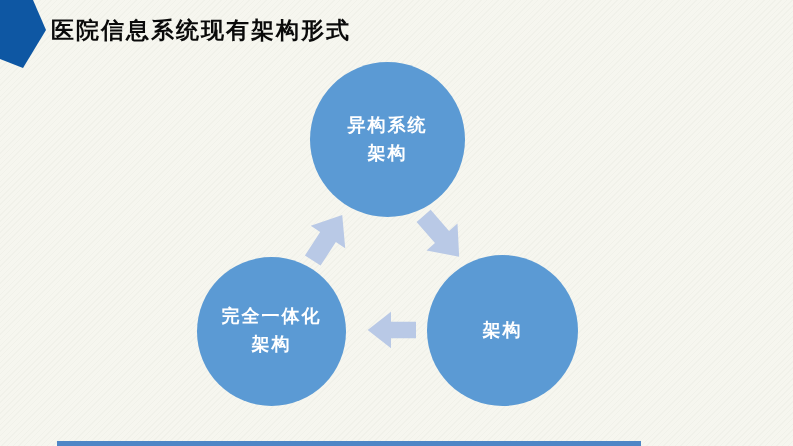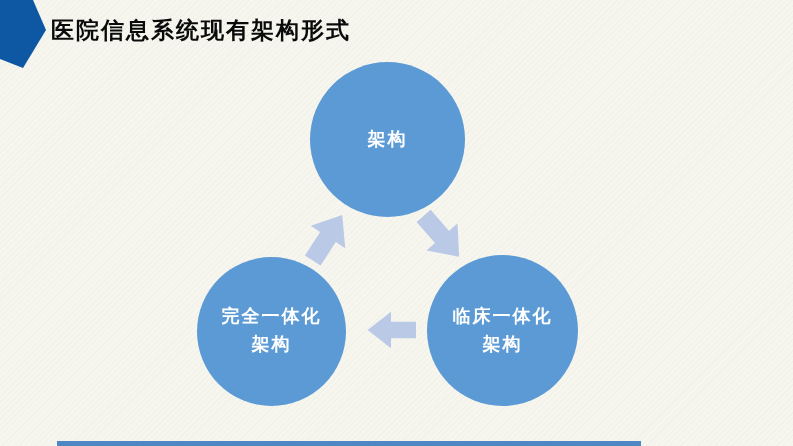--- a/index.html
+++ b/index.html
@@ -81,30 +81,30 @@
 
   <div class="header-accent">
     <svg viewBox="0 0 47 69" preserveAspectRatio="none">
       <polygon points="0,0 33,0 46,30 23,68 0,59" fill="#0e57a3"></polygon>
     </svg>
   </div>
 
   <div class="slide-title">医院信息系统现有架构形式</div>
 
   <div class="node node-top">
+    <span class="l1">异构系统</span>
     <span class="l2">架构</span>
   </div>
 
   <div class="node node-bottom-left">
     <span class="l1">完全一体化</span>
     <span class="l2">架构</span>
   </div>
 
   <div class="node node-bottom-right">
-    <span class="l1">临床一体化</span>
     <span class="l2">架构</span>
   </div>
 
   <div class="arrow arrow-up-right">
     <svg viewBox="0 0 60 52">
       <polygon points="0,16 30,16 30,4 58,26 30,48 30,36 0,36" fill="#b9c9e6"></polygon>
     </svg>
   </div>
 
   <div class="arrow arrow-down-right">

